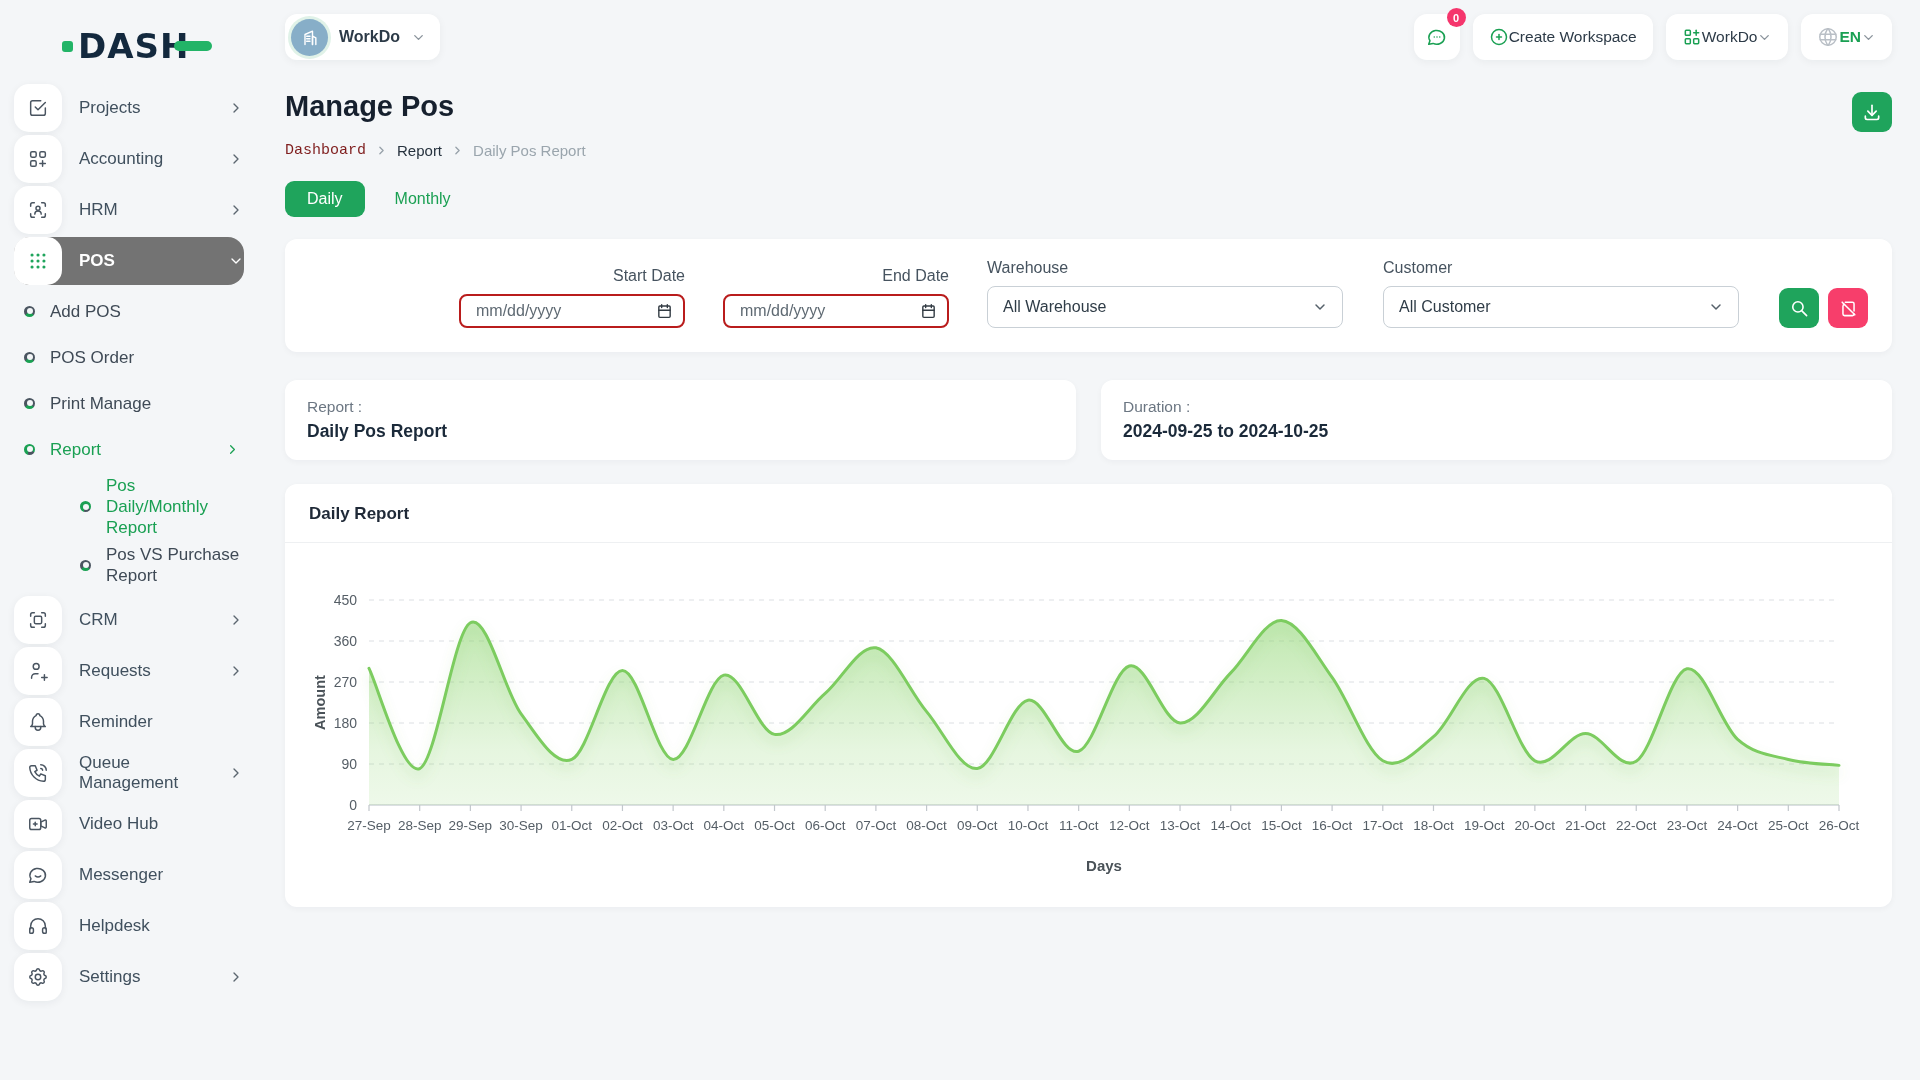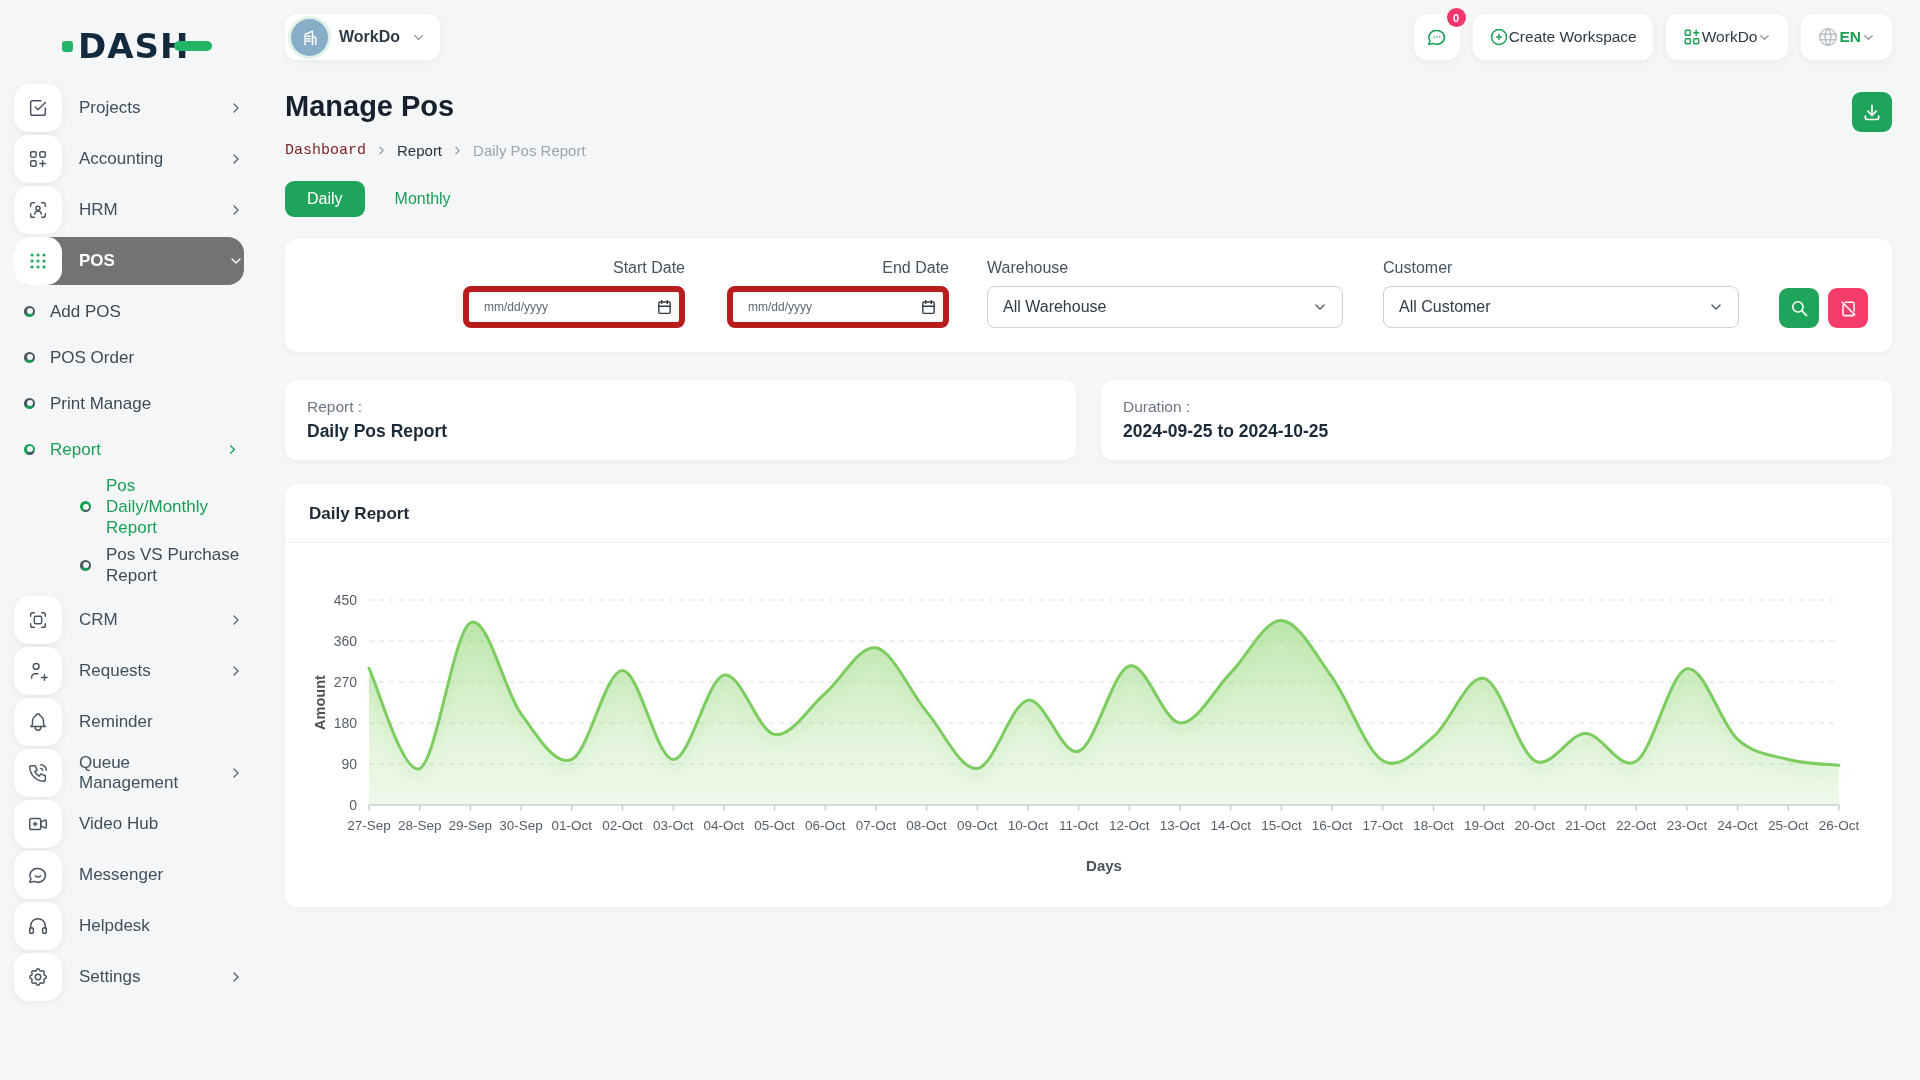--- a/index.html
+++ b/index.html
@@ -80,22 +80,22 @@
   .card { background:#fff; border-radius:12px; box-shadow:0 2px 6px rgba(16,34,50,.04); }
 
   .filter-card { margin-top:22px; padding:20px 24px 24px; }
   .filter-row { display:flex; align-items:flex-end; }
   .filter-spacer { width:150px; flex:0 0 150px; }
   .fgroup { display:flex; flex-direction:column; gap:9px; }
   .fgroup.date { width:226px; margin-right:38px;align-items:flex-end; }
   .fgroup.select { width:356px; margin-right:40px; }
   .flabel { font-size:16px; color:#46535f; }
   .inp-wrap { position:relative; }
-  .inp { width:100%; height:42px; border:6px solid #b91c1c; border-radius:8px; padding:0 40px 0 15px;
-    font-size:12px; color:#5f6a73; background:#fff; outline:none; font-family:inherit; }
+  .inp { width:100%; height:34px; border:2px solid #b91c1c; border-radius:8px; padding:0 40px 0 15px;
+    font-size:16px; color:#5f6a73; background:#fff; outline:none; font-family:inherit; }
   .inp::placeholder { color:#5f6a73; }
   .cal-ic { position:absolute; right:12px; top:50%; transform:translateY(-50%); color:#333c44; display:flex; }
   .sel { height:42px; border:1px solid #c9d0d6; border-radius:8px; display:flex; align-items:center;
     padding:0 14px 0 15px; font-size:16px; color:#2f3c47; background:#fff; }
   .sel .chev-down { margin-left:auto; color:#55606a; }
   .fbuttons { margin-left:auto; display:flex; gap:9px; }
   .btn-sq { width:40px; height:40px; border-radius:9px; display:flex; align-items:center; justify-content:center; color:#fff; }
   .btn-search { background:#1fa45c; }
   .btn-clear { background:#f73e6b; }
 

